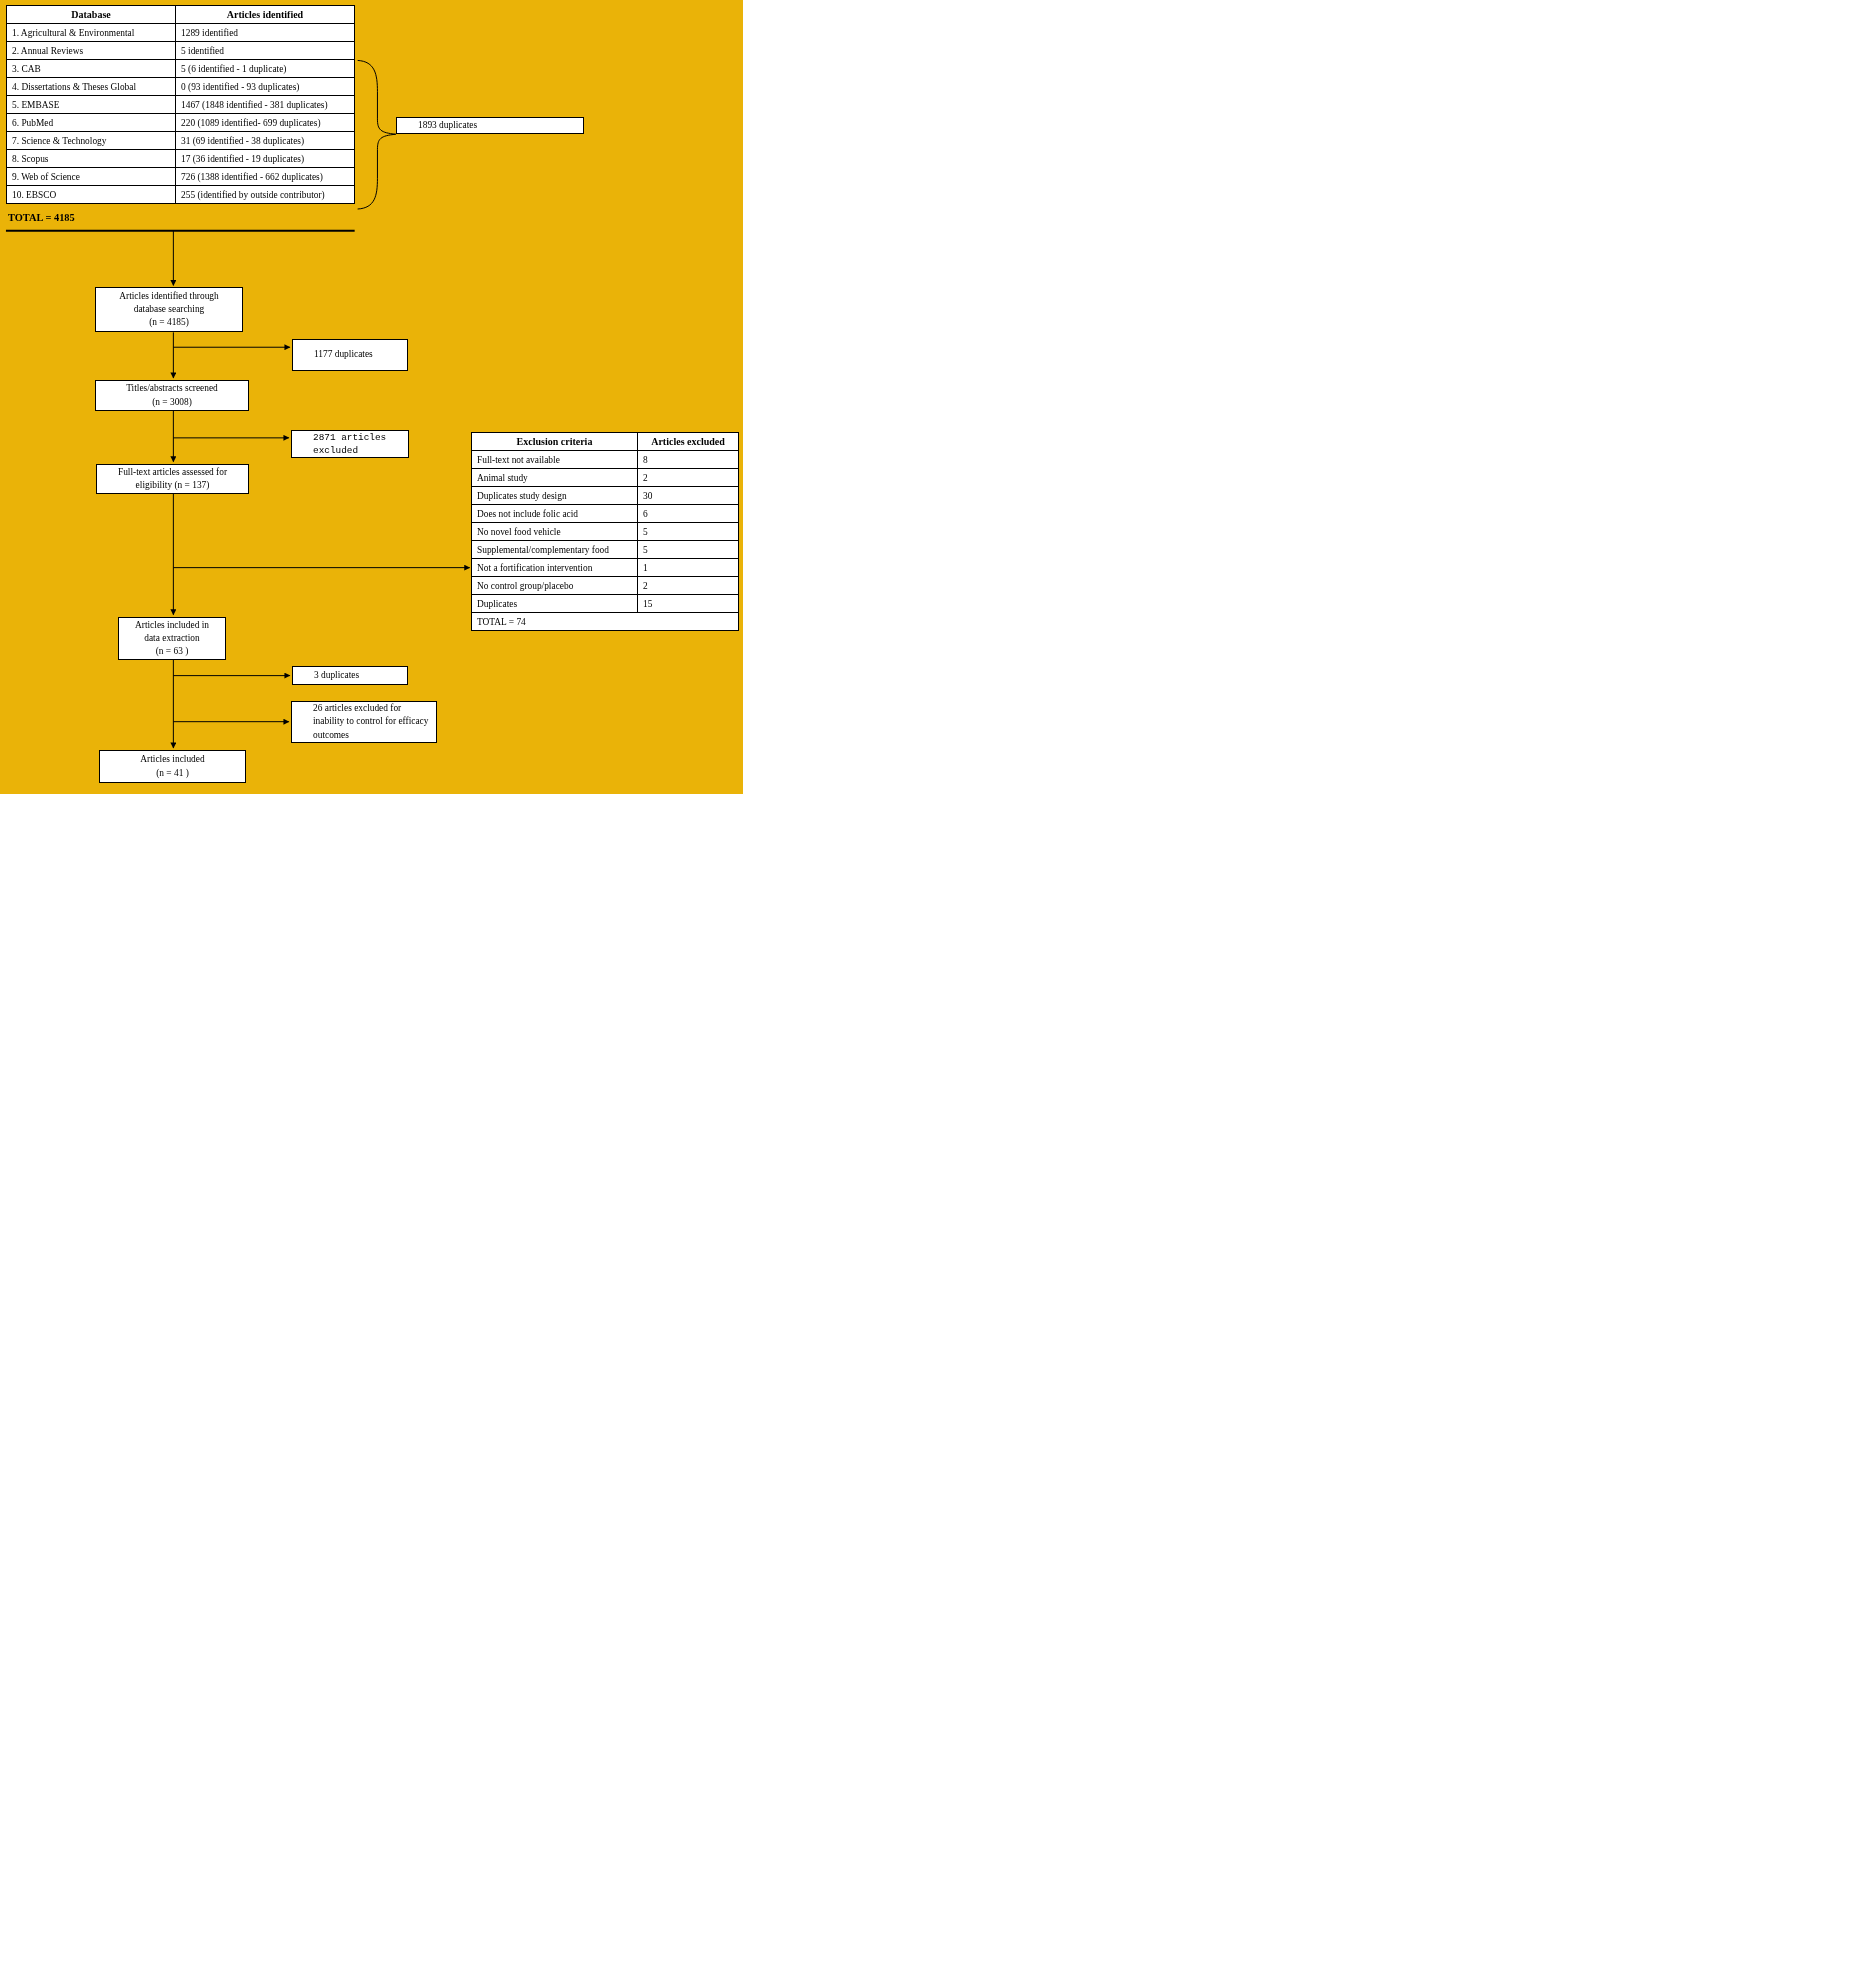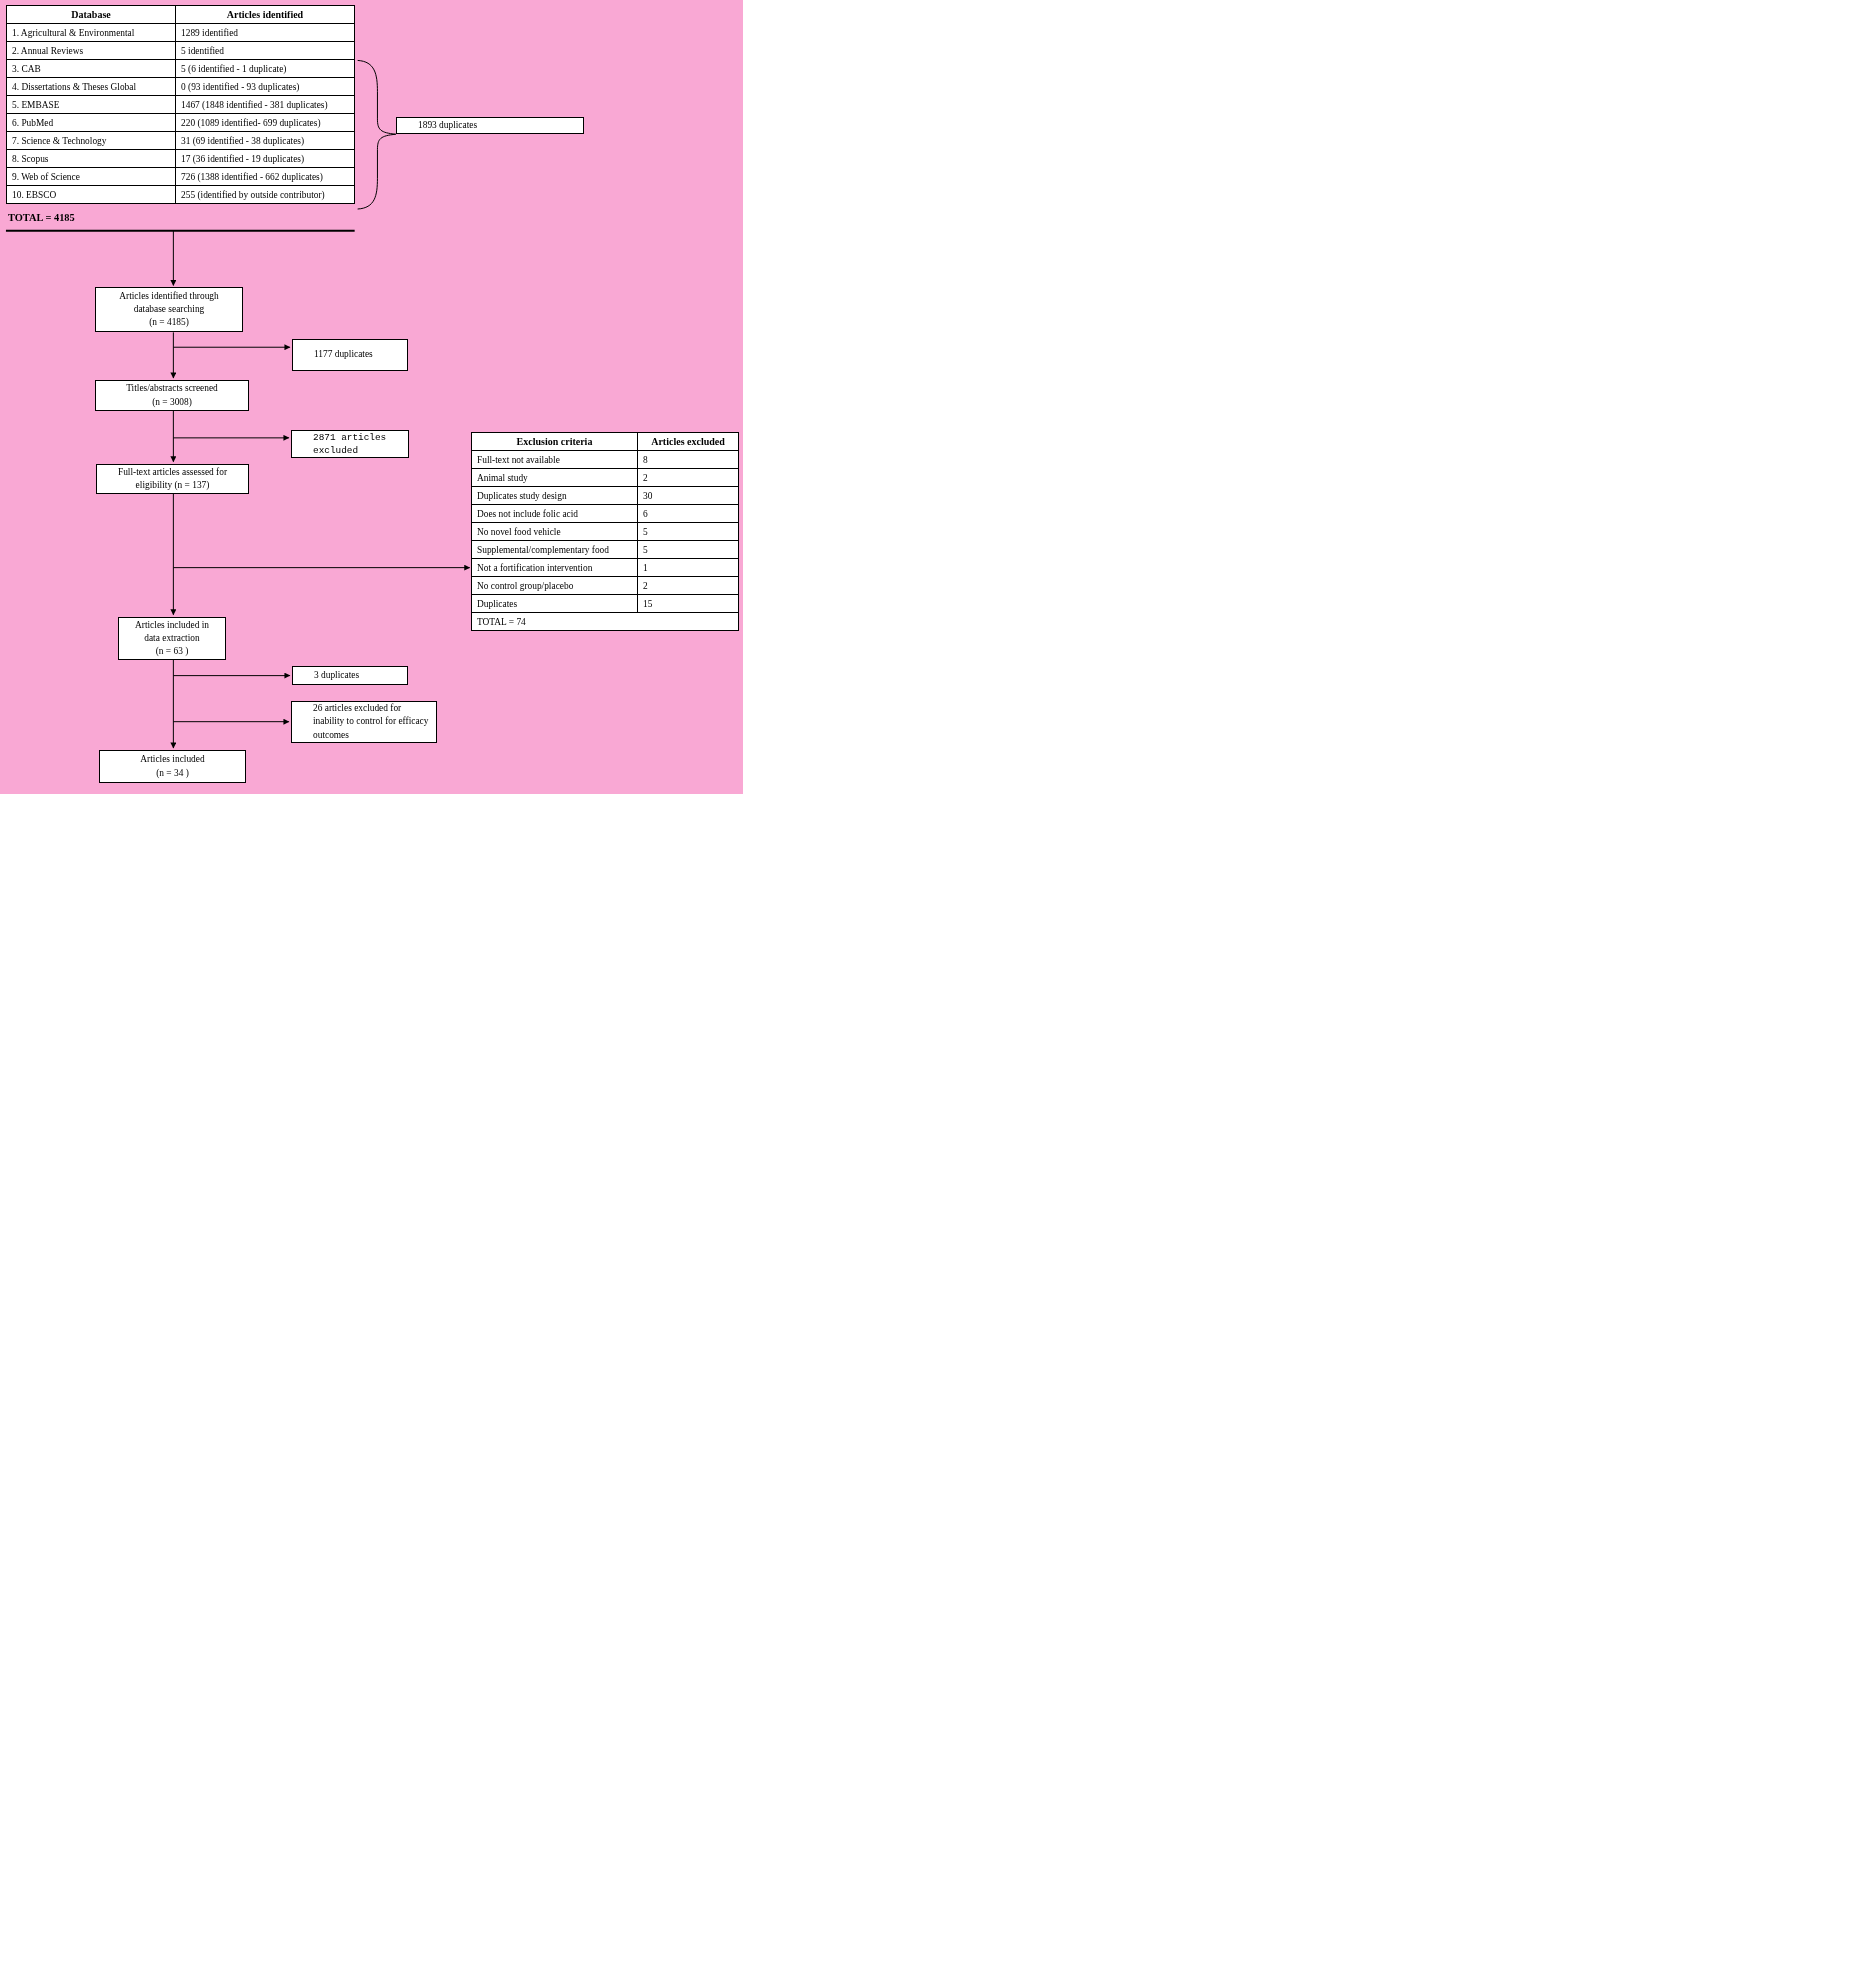--- a/index.html
+++ b/index.html
@@ -1,21 +1,21 @@
 <!DOCTYPE html>
 <html style="font-size:8px"><head>
 <meta charset="utf-8">
 <style>
   html, body { margin: 0; padding: 0; background: #ffffff; }
   body { font-family: "Liberation Serif", "DejaVu Serif", serif; color: #000; }
   #canvas {
     position: relative;
     width: 743px;
     height: 794px;
-    background: #f9a8d4;
+    background: #eab308;
     overflow: hidden;
   }
   svg.overlay { position: absolute; left: 0; top: 0; }
   
   .fbox {
     position: absolute;
     box-sizing: border-box;
     border: 1px solid #000;
     background: #fff;
     display: flex;
@@ -160,21 +160,21 @@
 data extraction
 (n = 63 )</div>
 
   <div class="fbox left" style="left:292px; top:666px; width:116px; height:19px;">3 duplicates</div>
 
   <div class="fbox left" style="left:291px; top:701px; width:146px; height:42px;">26 articles excluded for
 inability to control for efficacy
 outcomes</div>
 
   <div class="fbox center" style="left:99px; top:750px; width:147px; height:33px;">Articles included
-(n = 34 )</div>
+(n = 41 )</div>
 
   <table class="sheet" style="left:471px; top:432px; width:267px;">
     <colgroup>
         <col style="width:166px">
         <col style="width:101px">
       </colgroup>
     <tbody>
       <tr>
         <th>Exclusion criteria</th>
         <th>Articles excluded</th>

